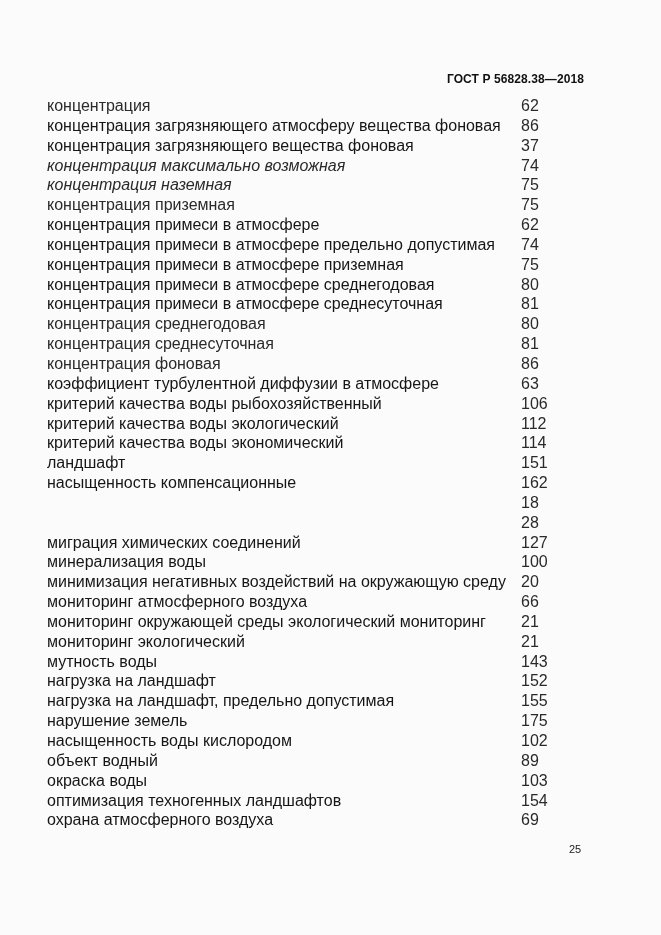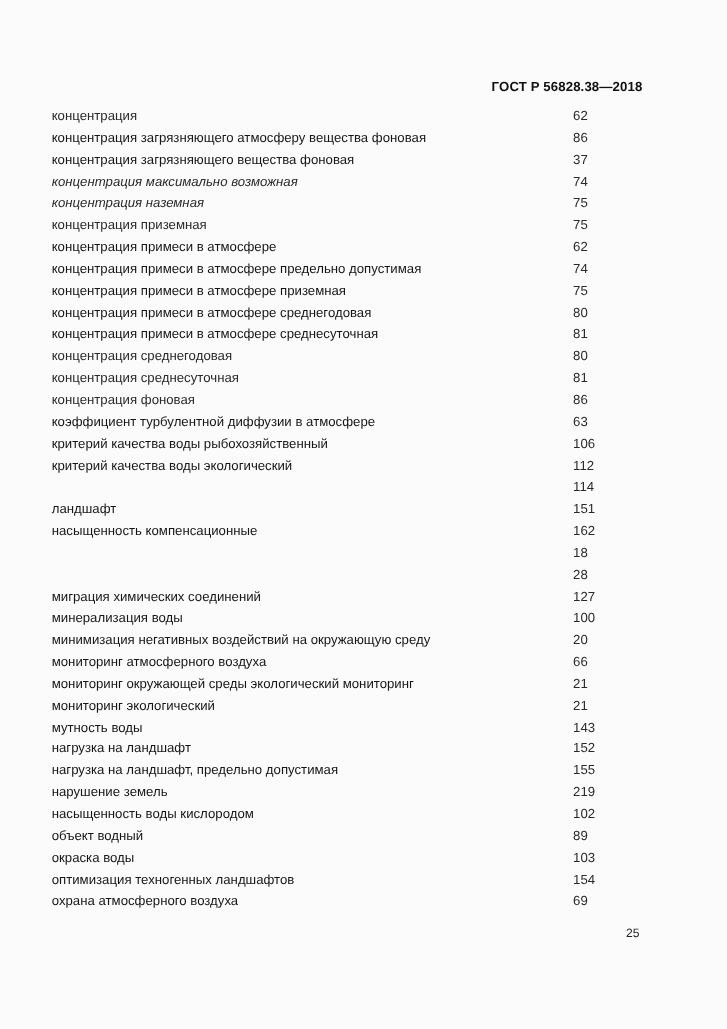--- a/index.html
+++ b/index.html
@@ -23,21 +23,21 @@
     position: absolute;
     left: 47px; top: 96px;
     width: 540px;
     margin: 0; padding: 0;
     list-style: none;
   }
   .index-row {
     position: relative;
     height: 19.85px;
     line-height: 19.85px;
-    font-size: 12px;
+    font-size: 16px;
   }
   .term { position: absolute; left: 0; white-space: nowrap; }
   .page { position: absolute; left: 474px; white-space: nowrap; }
   .w-bold .term { font-weight: normal; color: #161616; }
   .w-regular .term { font-weight: normal; color: #2a2a2a; }
   .w-italic .term { font-style: italic; font-weight: normal; color: #2a2a2a; }
   .page { color: #2a2a2a; font-weight: normal; font-style: normal; }
   .footer-page {
     position: absolute;
     left: 569px; top: 843px;
@@ -112,20 +112,21 @@
     </li>
     <li class="index-row w-bold">
       <span class="term">критерий качества воды рыбохозяйственный</span>
       <span class="page">106</span>
     </li>
     <li class="index-row w-bold">
       <span class="term">критерий качества воды экологический</span>
       <span class="page">112</span>
     </li>
     <li class="index-row w-bold">
+      <span class="term">критерий качества воды экономический</span>
       <span class="page">114</span>
     </li>
     <li class="index-row w-bold">
       <span class="term">ландшафт</span>
       <span class="page">151</span>
     </li>
     <li class="index-row w-bold">
       <span class="term">насыщенность компенсационные</span>
       <span class="page">162</span>
     </li>
@@ -166,21 +167,21 @@
     <li class="index-row w-bold">
       <span class="term">нагрузка на ландшафт</span>
       <span class="page">152</span>
     </li>
     <li class="index-row w-bold">
       <span class="term">нагрузка на ландшафт, предельно допустимая</span>
       <span class="page">155</span>
     </li>
     <li class="index-row w-bold">
       <span class="term">нарушение земель</span>
-      <span class="page">219</span>
+      <span class="page">175</span>
     </li>
     <li class="index-row w-bold">
       <span class="term">насыщенность воды кислородом</span>
       <span class="page">102</span>
     </li>
     <li class="index-row w-bold">
       <span class="term">объект водный</span>
       <span class="page">89</span>
     </li>
     <li class="index-row w-bold">

